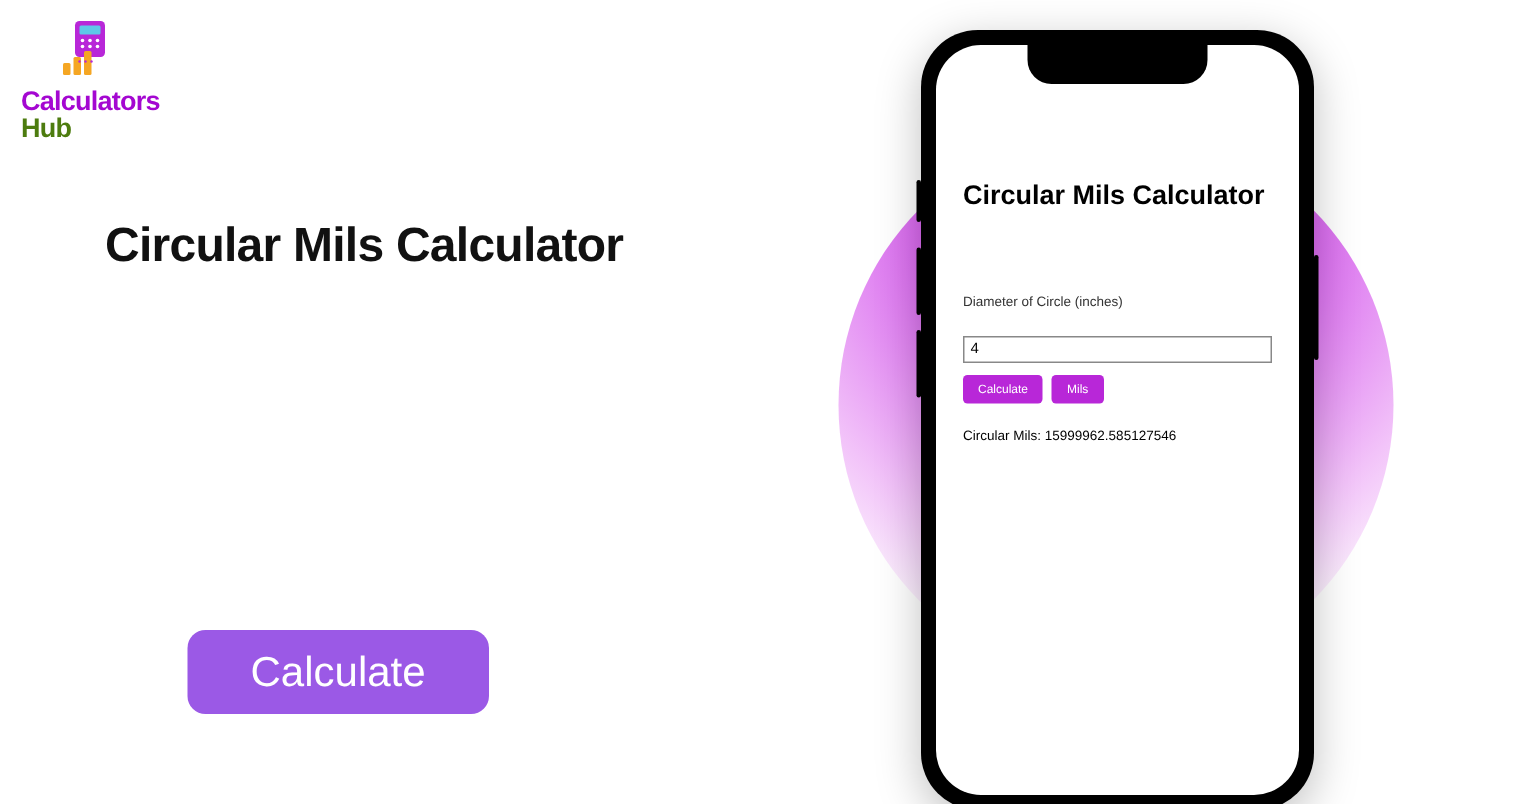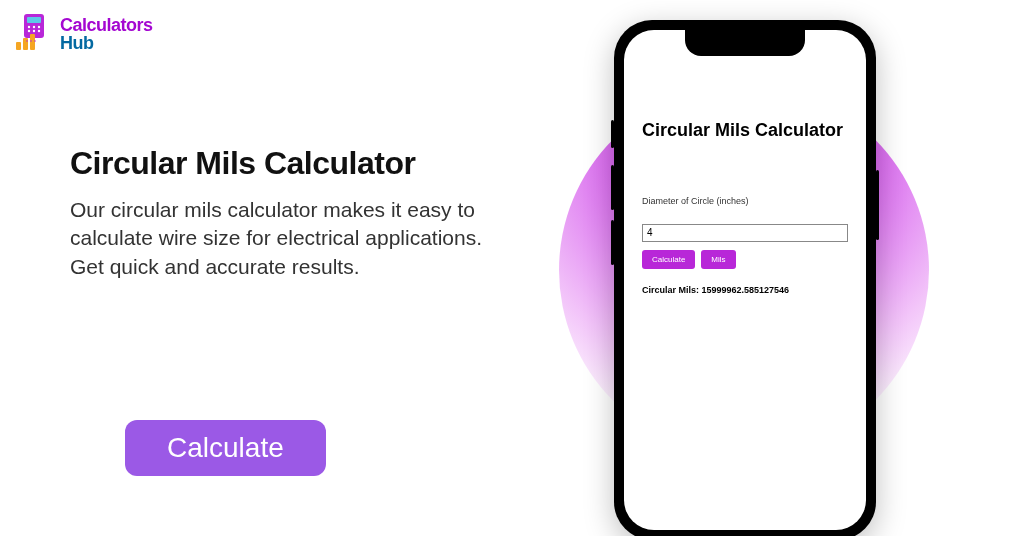--- a/index.html
+++ b/index.html
@@ -9,37 +9,38 @@
     background: #fff;
     font-family: -apple-system, BlinkMacSystemFont, "Segoe UI", Arial, sans-serif;
     position: relative;
     overflow: hidden;
   }
   .logo {
     position: absolute;
     top: 12px;
     left: 14px;
     display: flex;
-    align-items: flex-end;
+    align-items: center;
     gap: 6px;
+    flex-direction: column;
   }
   .logo-icon {
     width: 40px;
     height: 40px;
     position: relative;
   }
   .logo-icon svg { width: 100%; height: 100%; }
   .logo-text {
     display: flex;
     flex-direction: column;
     line-height: 1;
     font-weight: 800;
   }
   .logo-text .l1 { color: #a407d1; font-size: 18px; letter-spacing: -0.5px; }
-  .logo-text .l2 { color: #0369a1; font-size: 18px; letter-spacing: -0.5px; }
+  .logo-text .l2 { color: #4d7c0f; font-size: 18px; letter-spacing: -0.5px; }
 
   .content-left {
     position: absolute;
     left: 70px;
     top: 145px;
     width: 420px;
   }
   .page-title {
     font-size: 32px;
     font-weight: 650;
@@ -165,21 +166,21 @@
     background: #b827d8;
     color: #fff;
     border: none;
     font-size: 8px;
     padding: 5px 10px;
     border-radius: 3px;
     cursor: pointer;
   }
   .result {
     font-size: 9px;
-    font-weight: 700;
+    font-weight: 400;
     color: #000;
   }
 </style>
 </head>
 <body>
 
 <div class="logo">
   <div class="logo-icon">
     <svg viewBox="0 0 40 40">
       <rect x="10" y="2" width="20" height="24" rx="3" fill="#b827d8"></rect>
@@ -199,21 +200,20 @@
     </svg>
   </div>
   <div class="logo-text">
     <span class="l1">Calculators</span>
     <span class="l2">Hub</span>
   </div>
 </div>
 
 <div class="content-left">
   <h1 class="page-title">Circular Mils Calculator</h1>
-  <p class="page-desc">Our circular mils calculator makes it easy to calculate wire size for electrical applications. Get quick and accurate results.</p>
 </div>
 
 <button class="calc-btn">Calculate</button>
 
 <div class="phone-area">
   <div class="bg-circle"></div>
   <div class="phone">
     <div class="phone-side-btn sb1"></div>
     <div class="phone-side-btn sb2"></div>
     <div class="phone-side-btn sb3"></div>

